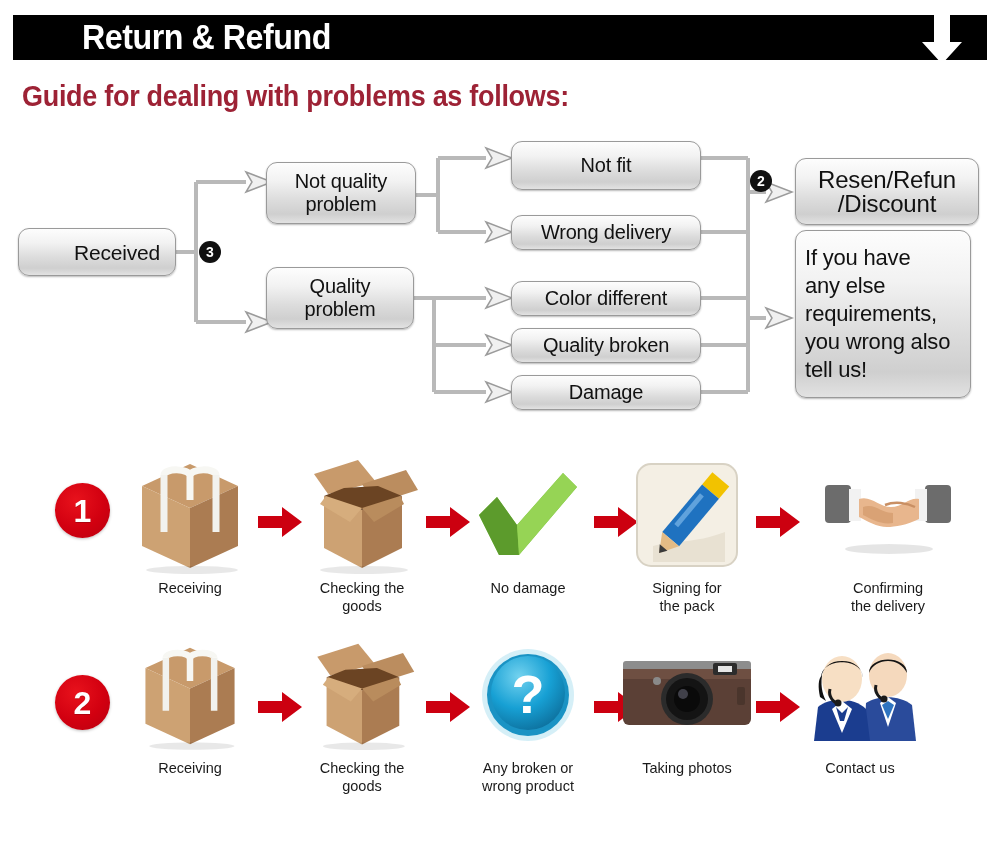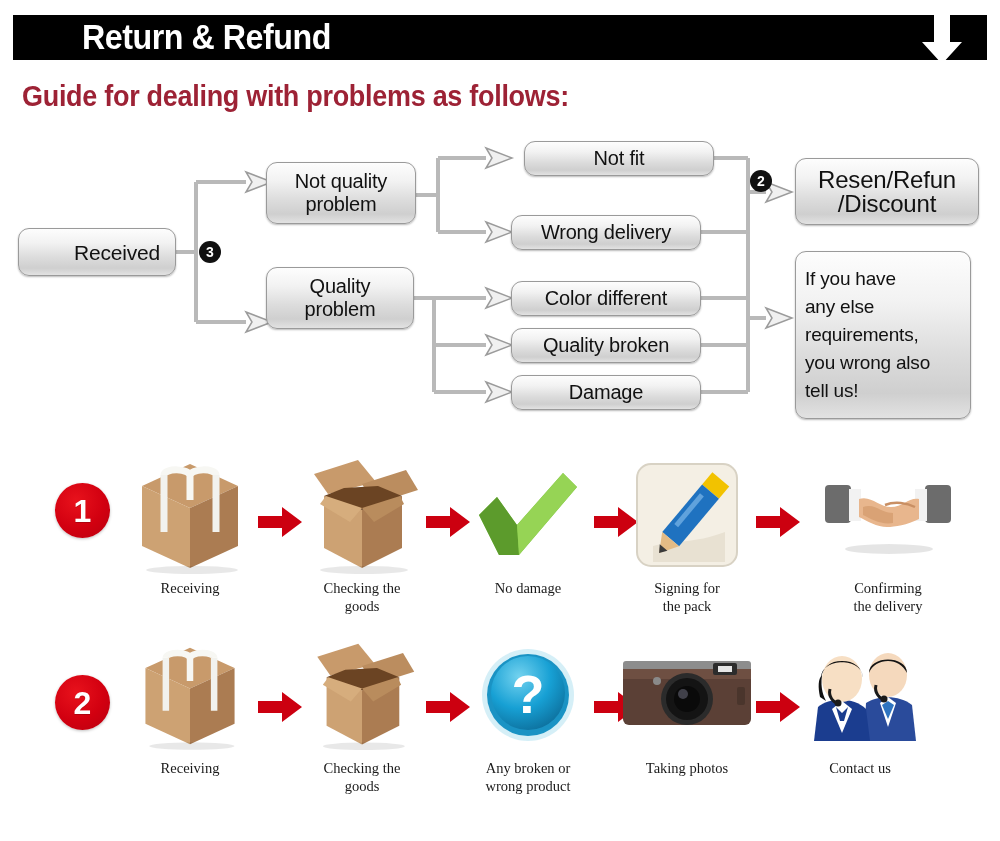--- a/index.html
+++ b/index.html
@@ -75,21 +75,21 @@
     font-size:32px;font-weight:bold;
     display:flex;align-items:center;justify-content:center;
     box-shadow:0 1px 3px rgba(0,0,0,.25);
     text-shadow:0 1px 0 rgba(0,0,0,.18);
     line-height:1;
   }
   .cell{position:absolute;width:150px;text-align:center;}
   .cell .art{height:120px;position:relative;display:flex;align-items:center;justify-content:center;}
   .cell .cap{
     font-size:14.5px;color:#1a1a1a;line-height:18px;margin-top:4px;
-    font-family:Liberation Serif, serif;
+    font-family:Liberation Sans, sans-serif;
   }
   .redarrow{position:absolute;width:44px;height:34px;}
 </style>
 </head>
 <body>
 
 <div id="root">
 
   <div class="header-bar"></div>
   <div class="header-title">Return &amp; Refund</div>
@@ -159,21 +159,21 @@
       </span>
     </div>
 
     <div class="fbox" style="left:266px;top:137px;width:148px;height:62px;">
       <span>
         <span>Quality</span><br>
         <span>problem</span>
       </span>
     </div>
 
-    <div class="fbox" style="left:524px;top:11px;width:190px;height:35px;text-align:right;">
+    <div class="fbox" style="left:511px;top:11px;width:190px;height:49px;text-align:right;">
       <span>Not fit</span>
     </div>
 
     <div class="fbox" style="left:511px;top:85px;width:190px;height:35px;">
       <span>Wrong delivery</span>
     </div>
 
     <div class="fbox" style="left:511px;top:151px;width:190px;height:35px;">
       <span>Color different</span>
     </div>
@@ -188,21 +188,21 @@
 
     <div class="badge-dark" style="left:750px;top:40px;">2</div>
 
     <div class="fbox" style="left:795px;top:28px;width:184px;height:67px;font-size:24px;line-height:24px;">
       <span>
         <span>Resen/Refun</span><br>
         <span>/Discount</span>
       </span>
     </div>
 
-    <div class="fbox leftal" style="left:795px;top:121px;width:176px;height:168px;font-size:19px;line-height:28px;">
+    <div class="fbox leftal" style="left:795px;top:100px;width:176px;height:168px;font-size:22px;line-height:28px;">
       <span>
         <span>If you have</span><br>
         <span>any else</span><br>
         <span>requirements,</span><br>
         <span>you wrong also</span><br>
         <span>tell us!</span>
       </span>
     </div>
   </div>
 

